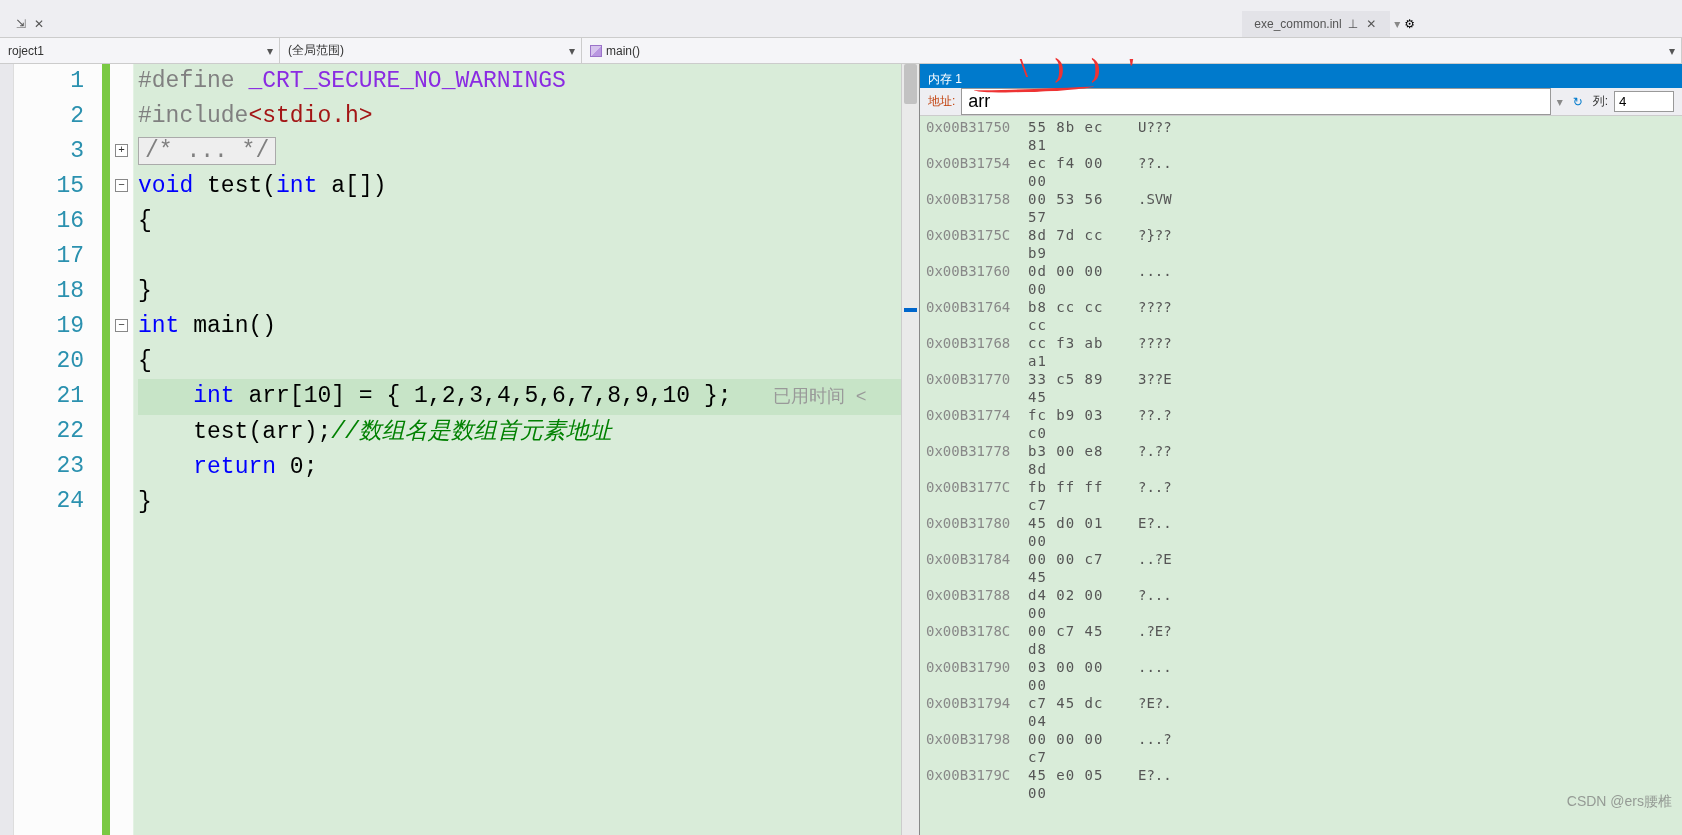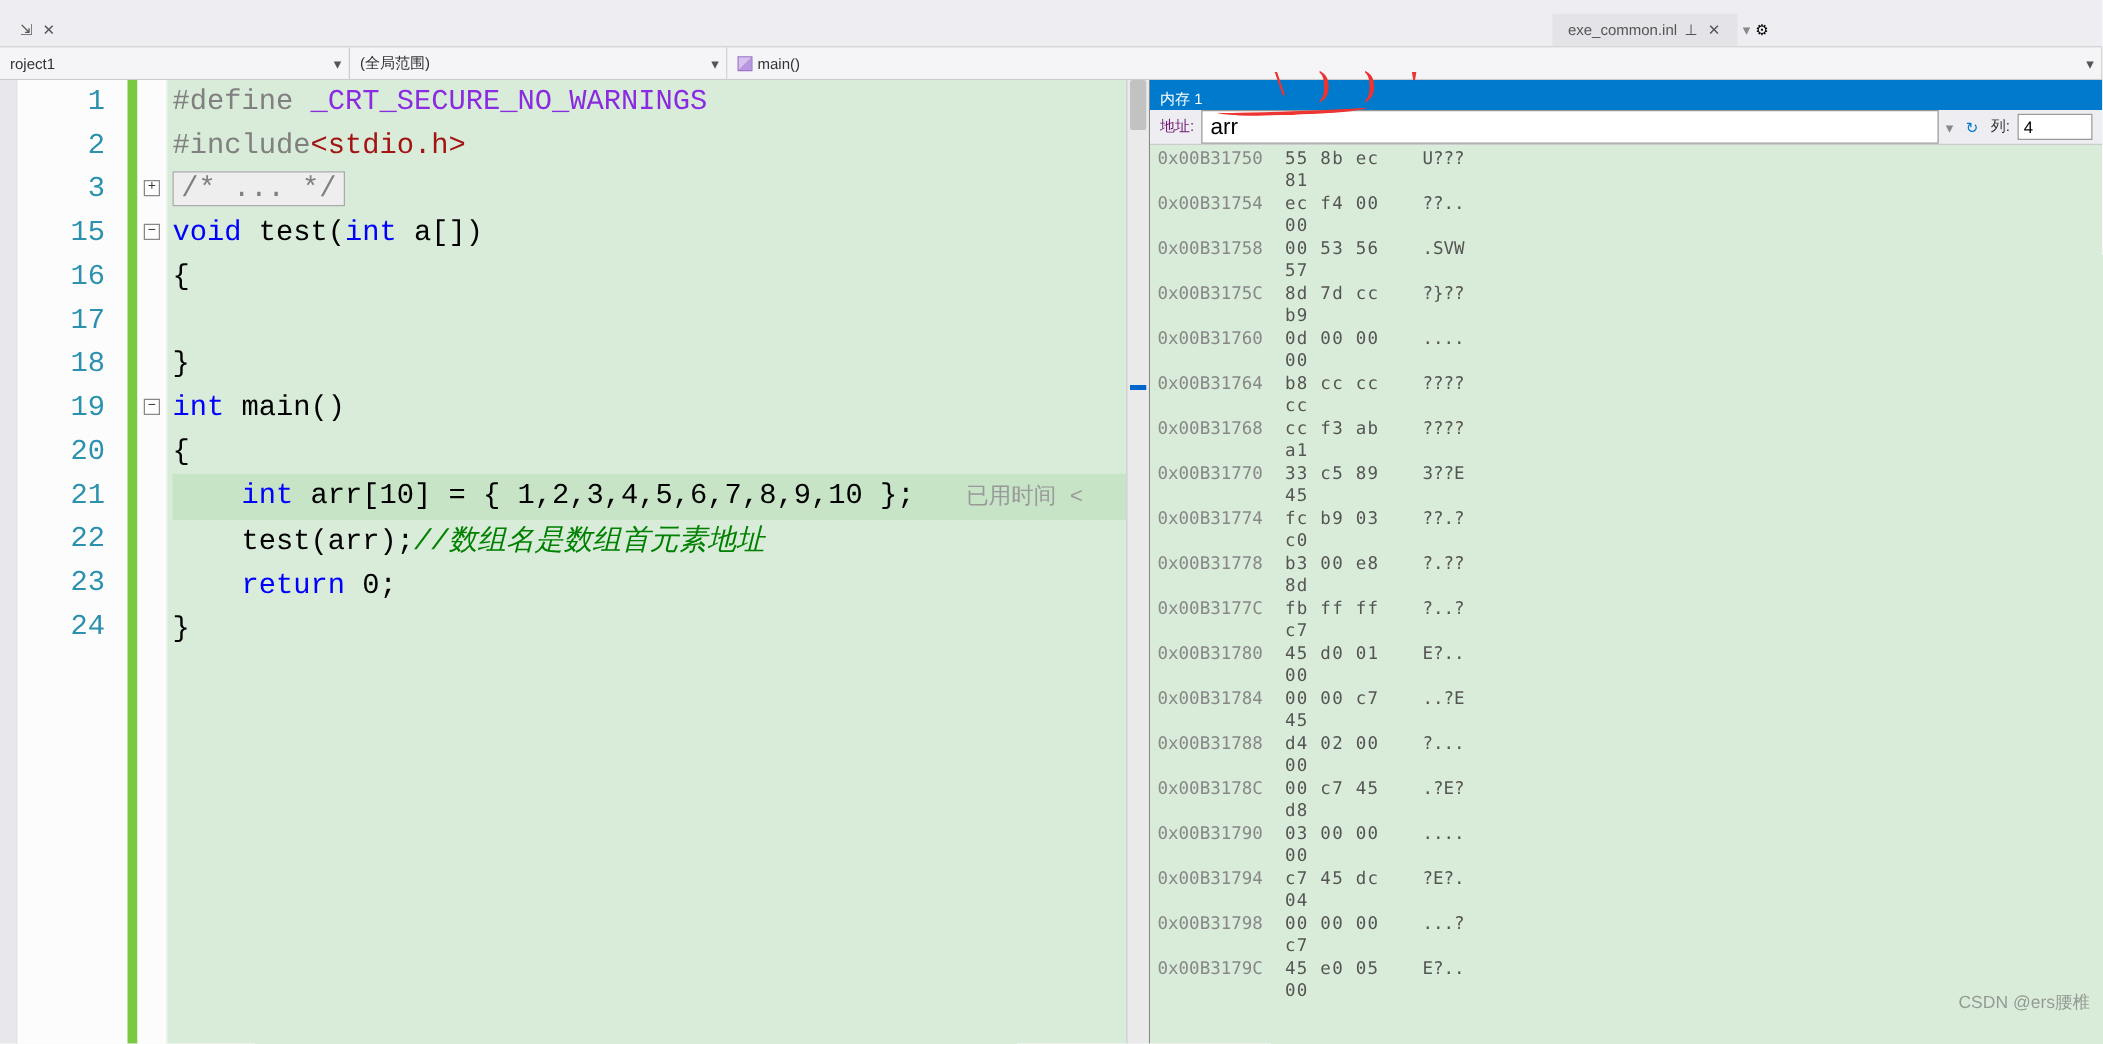--- a/index.html
+++ b/index.html
@@ -30,21 +30,21 @@
 .kw-macro { color: #8a2be2; }
 .kw-inc { color: #a31515; }
 .kw-blue { color: #0000ff; }
 .kw-comment { color: #008000; font-style: italic; }
 .kw-fold { color: #808080; background:#eee; border:1px solid #aaa; padding:0 6px;}
 .code-hl { background: #c7e4c7; display:block; }
 .codelens { color: #999; font-size: 18px; }
 .memory-panel { flex: 1; display: flex; flex-direction: column; background: #d9ecd9; }
 .mem-titlebar { height: 24px; background: #007acc; color: #fff; display: flex; align-items: flex-end; padding: 0 8px; font-size: 12px; }
 .mem-toolbar { height: 28px; background: #eeeef2; border-bottom: 1px solid #ccc; display: flex; align-items: center; padding: 0 8px; gap: 6px; }
-.mem-addr-label { color: #701a75; }
+.mem-addr-label { color: #c2410c; }
 .mem-addr-input { flex: 1; border: 1px solid #999; padding: 2px 6px; font-size: 18px; background:#fff; }
 .mem-refresh { width:18px; height:18px; display:flex; align-items:center; justify-content:center; color:#007acc; cursor:pointer; }
 .mem-col-label { color:#333; }
 .mem-col-input { width: 60px; border:1px solid #999; padding:2px 4px; text-align:left;}
 .mem-body { flex:1; overflow:auto; font-family: Consolas, monospace; font-size: 14px; line-height: 18px; padding: 2px 6px; color: #555; position:relative; }
 .mem-row { display:flex; gap: 10px; }
 .mem-addr { color:#888; width: 92px; }
 .mem-hex { width: 100px; letter-spacing: 1px; }
 .mem-ascii { color:#555; }
 .red-underline { position:absolute; top:84px; left:974px; width:120px; height:8px; border-bottom:3px solid #e33; border-radius:0 0 50% 50%; transform:rotate(-2deg); pointer-events:none;}

